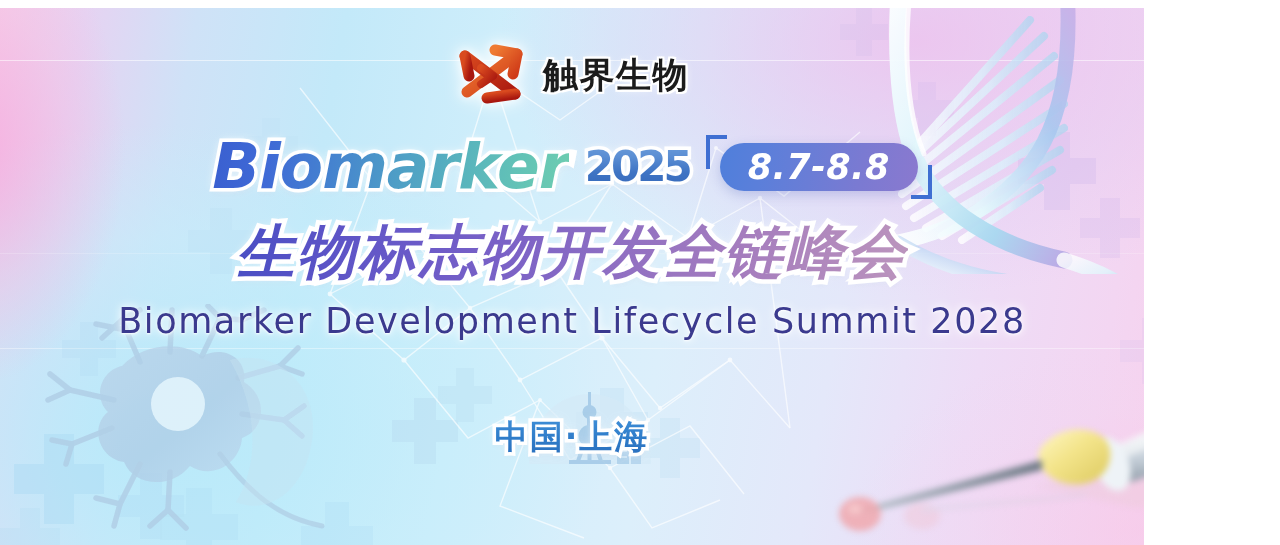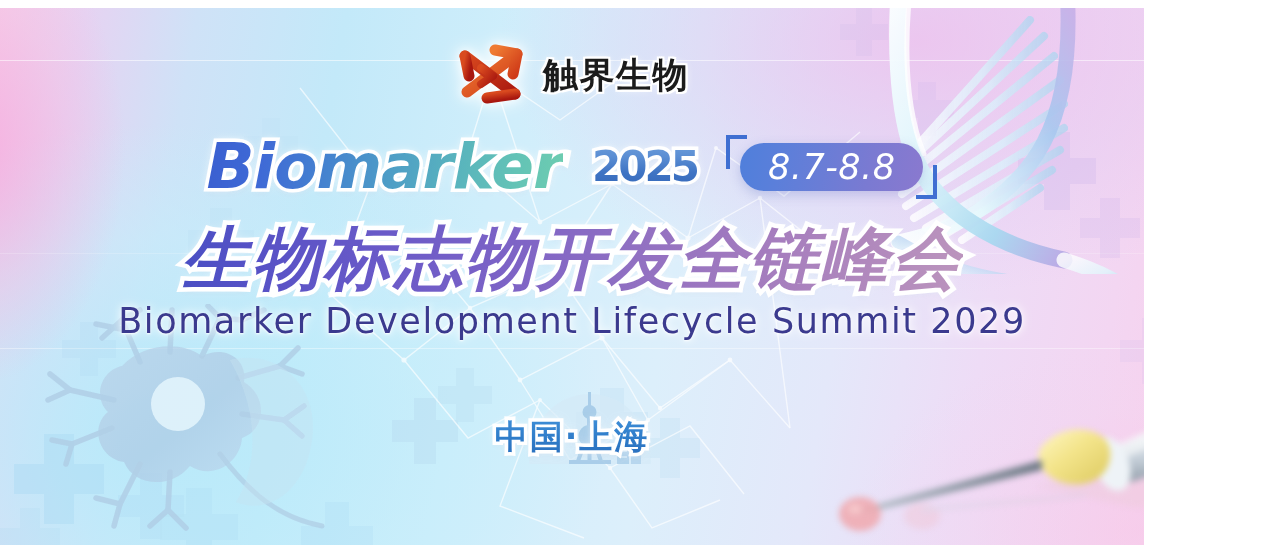--- a/index.html
+++ b/index.html
@@ -160,21 +160,21 @@
   }
 
   
   #headline-row {
     position: absolute;
     left: 0; right: 0;
     top: 122px;
     display: flex;
     justify-content: center;
     align-items: center;
-    gap: 29px;
+    gap: 16px;
   }
 
   .outlined {
     position: relative;
     display: inline-block;
   }
   .outlined > .fill {
     position: relative;
     background-clip: text;
     -webkit-background-clip: text;
@@ -248,37 +248,37 @@
     align-items: center;
     justify-content: center;
     background-image: linear-gradient(100deg,
       #4f7fdb 0%, #5b7fda 22%, #6a7dd6 46%, #7a7ad2 70%, #8a79cf 100%);
     box-shadow: 0 4px 12px rgba(90,110,190,0.28);
   }
   #date-text {
     font-family: "DejaVu Sans", sans-serif;
     font-size: 35px;
     font-style: italic;
-    font-weight: 400;
+    font-weight: 700;
     color: #ffffff;
     letter-spacing: 0.5px;
     white-space: nowrap;
   }
 
   
   #title-cn-wrap {
     position: absolute;
     left: 0; right: 0;
     top: 206px;
     display: flex;
     justify-content: center;
   }
   #title-cn {
     font-family: "DejaVu Sans", "Liberation Sans", sans-serif;
-    font-size: 68px;
+    font-size: 58px;
     font-weight: 700;
     font-style: italic;
     letter-spacing: 3px;
   }
   #title-cn .fill {
     background-image: linear-gradient(92deg,
       #4a4fc4 0%, #5a53c6 12%, #6a5ac8 26%,
       #7d63c6 42%, #9170c2 58%, #a47cbe 74%,
       #b189bd 88%, #bb94bd 100%);
   }
@@ -627,21 +627,21 @@
 
     </div>
 
     <div id="title-cn-wrap">
       <div class="outlined" id="title-cn">
         <span class="stroke">生物标志物开发全链峰会</span>
         <span class="fill">生物标志物开发全链峰会</span>
       </div>
     </div>
 
-    <div id="subtitle">Biomarker Development Lifecycle Summit 2029</div>
+    <div id="subtitle">Biomarker Development Lifecycle Summit 2028</div>
 
     <div id="location-wrap">
       <div id="location-inner">
         <div id="pearl-tower">
           <svg width="130" height="74" viewBox="0 0 130 74" xmlns="http://www.w3.org/2000/svg">
 
             <path d="M4 74 C4 30 32 4 65 4 C98 4 126 30 126 74 Z" fill="#d4e9f7" opacity="0.75"></path>
             <g fill="#9ec6e4" opacity="0.9">
 
               <rect x="63" y="2" width="3" height="14"></rect>

